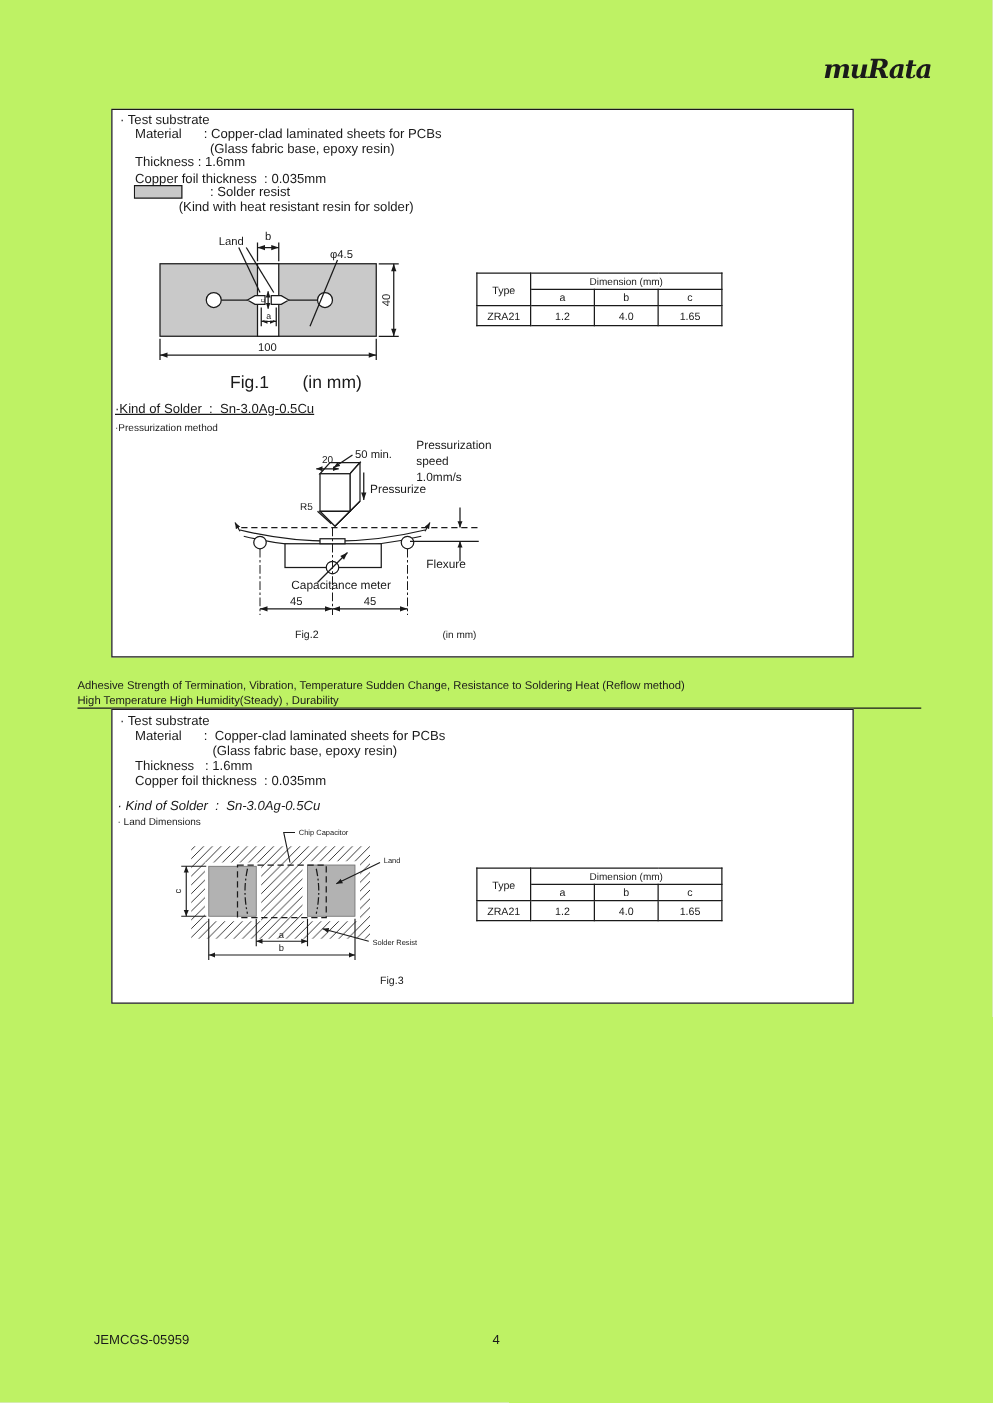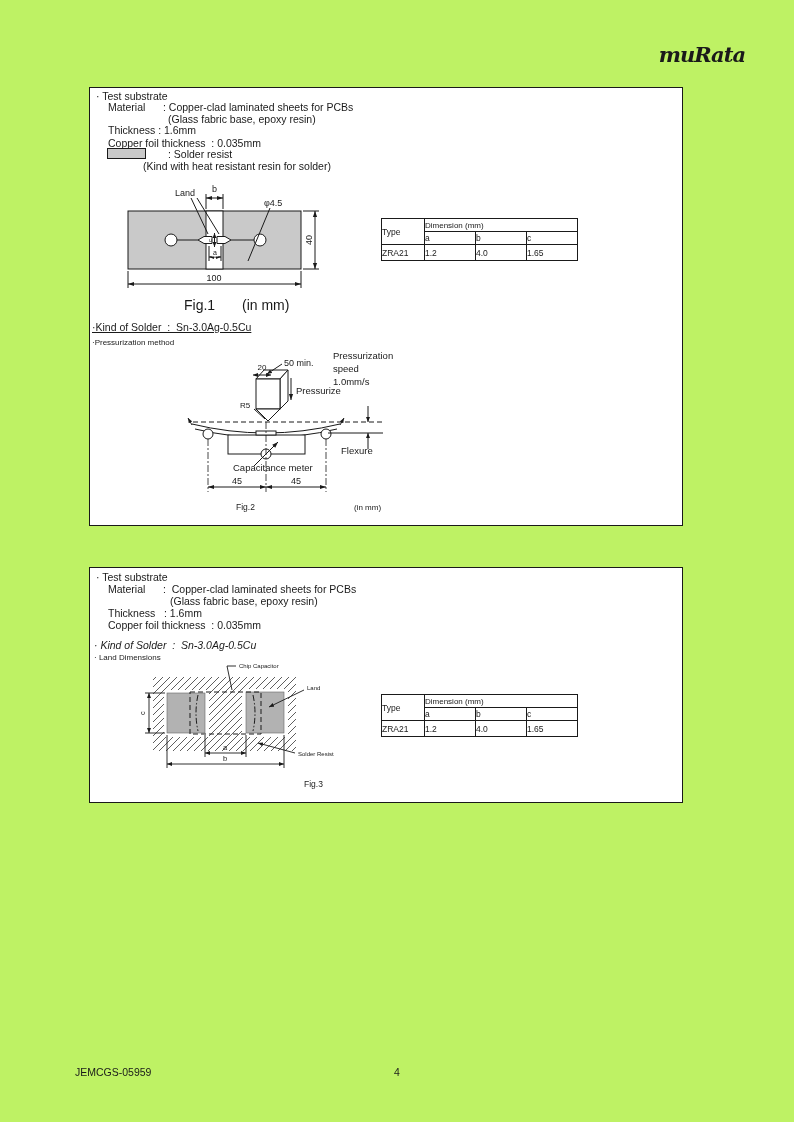--- a/index.html
+++ b/index.html
@@ -13,21 +13,21 @@
   .logo {
     font-family:"DejaVu Serif", serif; font-style:italic; font-weight:bold;
     font-size:21px; letter-spacing:-1px;
   }
   .rule { border-bottom:1px solid #1a1a1a; padding-bottom:2px; }
   .box { position:absolute; border:1.4px solid #1a1a1a; background:#fff;margin-left:27px; }
   .small { font-size:8px; }
   .smallish { font-size:9px; }
   .cap { font-size:14px; }
   .cap2 { font-size:8.5px; }
-  table.dimtab { border-collapse:collapse; font-size:8.5px; 
+  table.dimtab { border-collapse:collapse; font-size:8.5px; text-align:center;
     border:1.5px solid #1a1a1a; }
   table.dimtab td { border:1px solid #1a1a1a; padding:0; height:12px; }
   table.dimtab td.tc { width:42px; }
   table.dimtab td.dc { width:50px; }
   table.dimtab tr.datarow td { height:15px; }
   svg text { font-family:"Liberation Sans", sans-serif; fill:#1a1a1a; }
 </style>
 </head>
 <body>
 
@@ -166,20 +166,22 @@
         <text x="55" y="125">Capacitance meter</text>
         <text x="163" y="108">Flexure</text>
         <text x="59" y="138" text-anchor="middle" font-size="9">45</text>
         <text x="118" y="138" text-anchor="middle" font-size="9">45</text>
       </g>
     </svg>
     <div class="abs cap2" style="left:146px;top:414px;">Fig.2</div>
     <div class="abs small" style="left:264px;top:415px;">(in mm)</div>
   </div>
 
+  <div class="abs smallish" style="left:62px;top:543px;">Adhesive Strength of Termination, Vibration, Temperature Sudden Change, Resistance to Soldering Heat (Reflow method)</div>
+  <div class="abs smallish rule" style="left:62px;top:555px;width:675px;padding-bottom:1px;">High Temperature High Humidity(Steady) , Durability</div>
 
   <div class="box" style="left:62px;top:567px;width:592px;height:234px;">
 
     <div class="abs" style="left:6px;top:3px;">· Test substrate</div>
     <div class="abs" style="left:18px;top:15px;">Material</div>
     <div class="abs" style="left:73px;top:15px;">:  Copper-clad laminated sheets for PCBs</div>
     <div class="abs" style="left:80px;top:27px;">(Glass fabric base, epoxy resin)</div>
     <div class="abs" style="left:18px;top:39px;">Thickness   : 1.6mm</div>
     <div class="abs" style="left:18px;top:51px;">Copper foil thickness  : 0.035mm</div>
 

